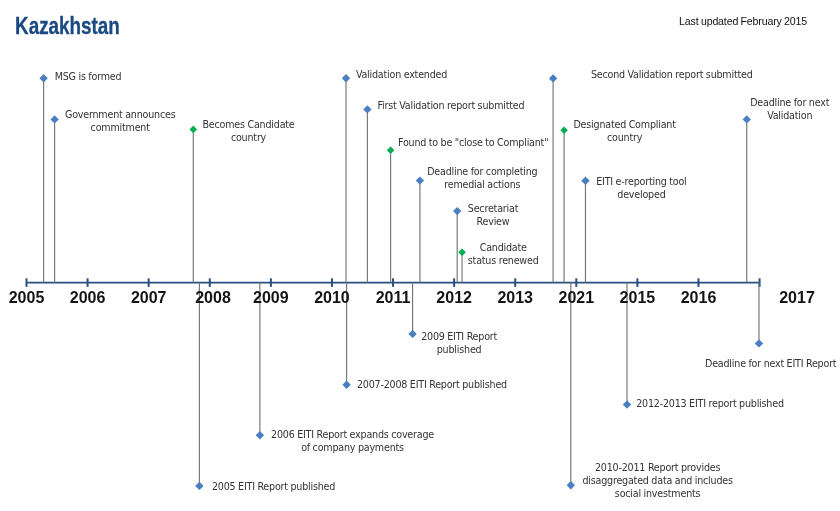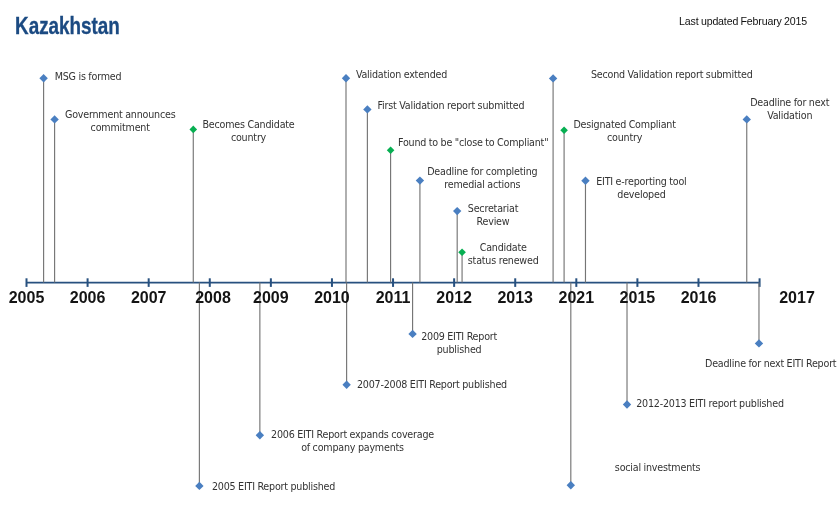--- a/index.html
+++ b/index.html
@@ -163,19 +163,21 @@
         <div>2007-2008 EITI Report published</div>
       </div>
       <div class="lbl" style="left: 636.2px; top: 397.6px;">
         <div>2012-2013 EITI report published</div>
       </div>
       <div class="lbl c" style="left: 352.5px; top: 429.4px;">
         <div>2006 EITI Report expands coverage</div>
         <div style="margin-top: 0.4px;">of company payments</div>
       </div>
       <div class="lbl c" style="left: 657.6px; top: 462px;">
+        <div>2010-2011 Report provides</div>
+        <div style="margin-top: 0.4px;">disaggregated data and includes</div>
         <div style="margin-top: 0.4px;">social investments</div>
       </div>
       <div class="lbl" style="left: 211.9px; top: 480.5px;">
         <div>2005 EITI Report published</div>
       </div>
     </div>
 </div>
 
 </body></html>

